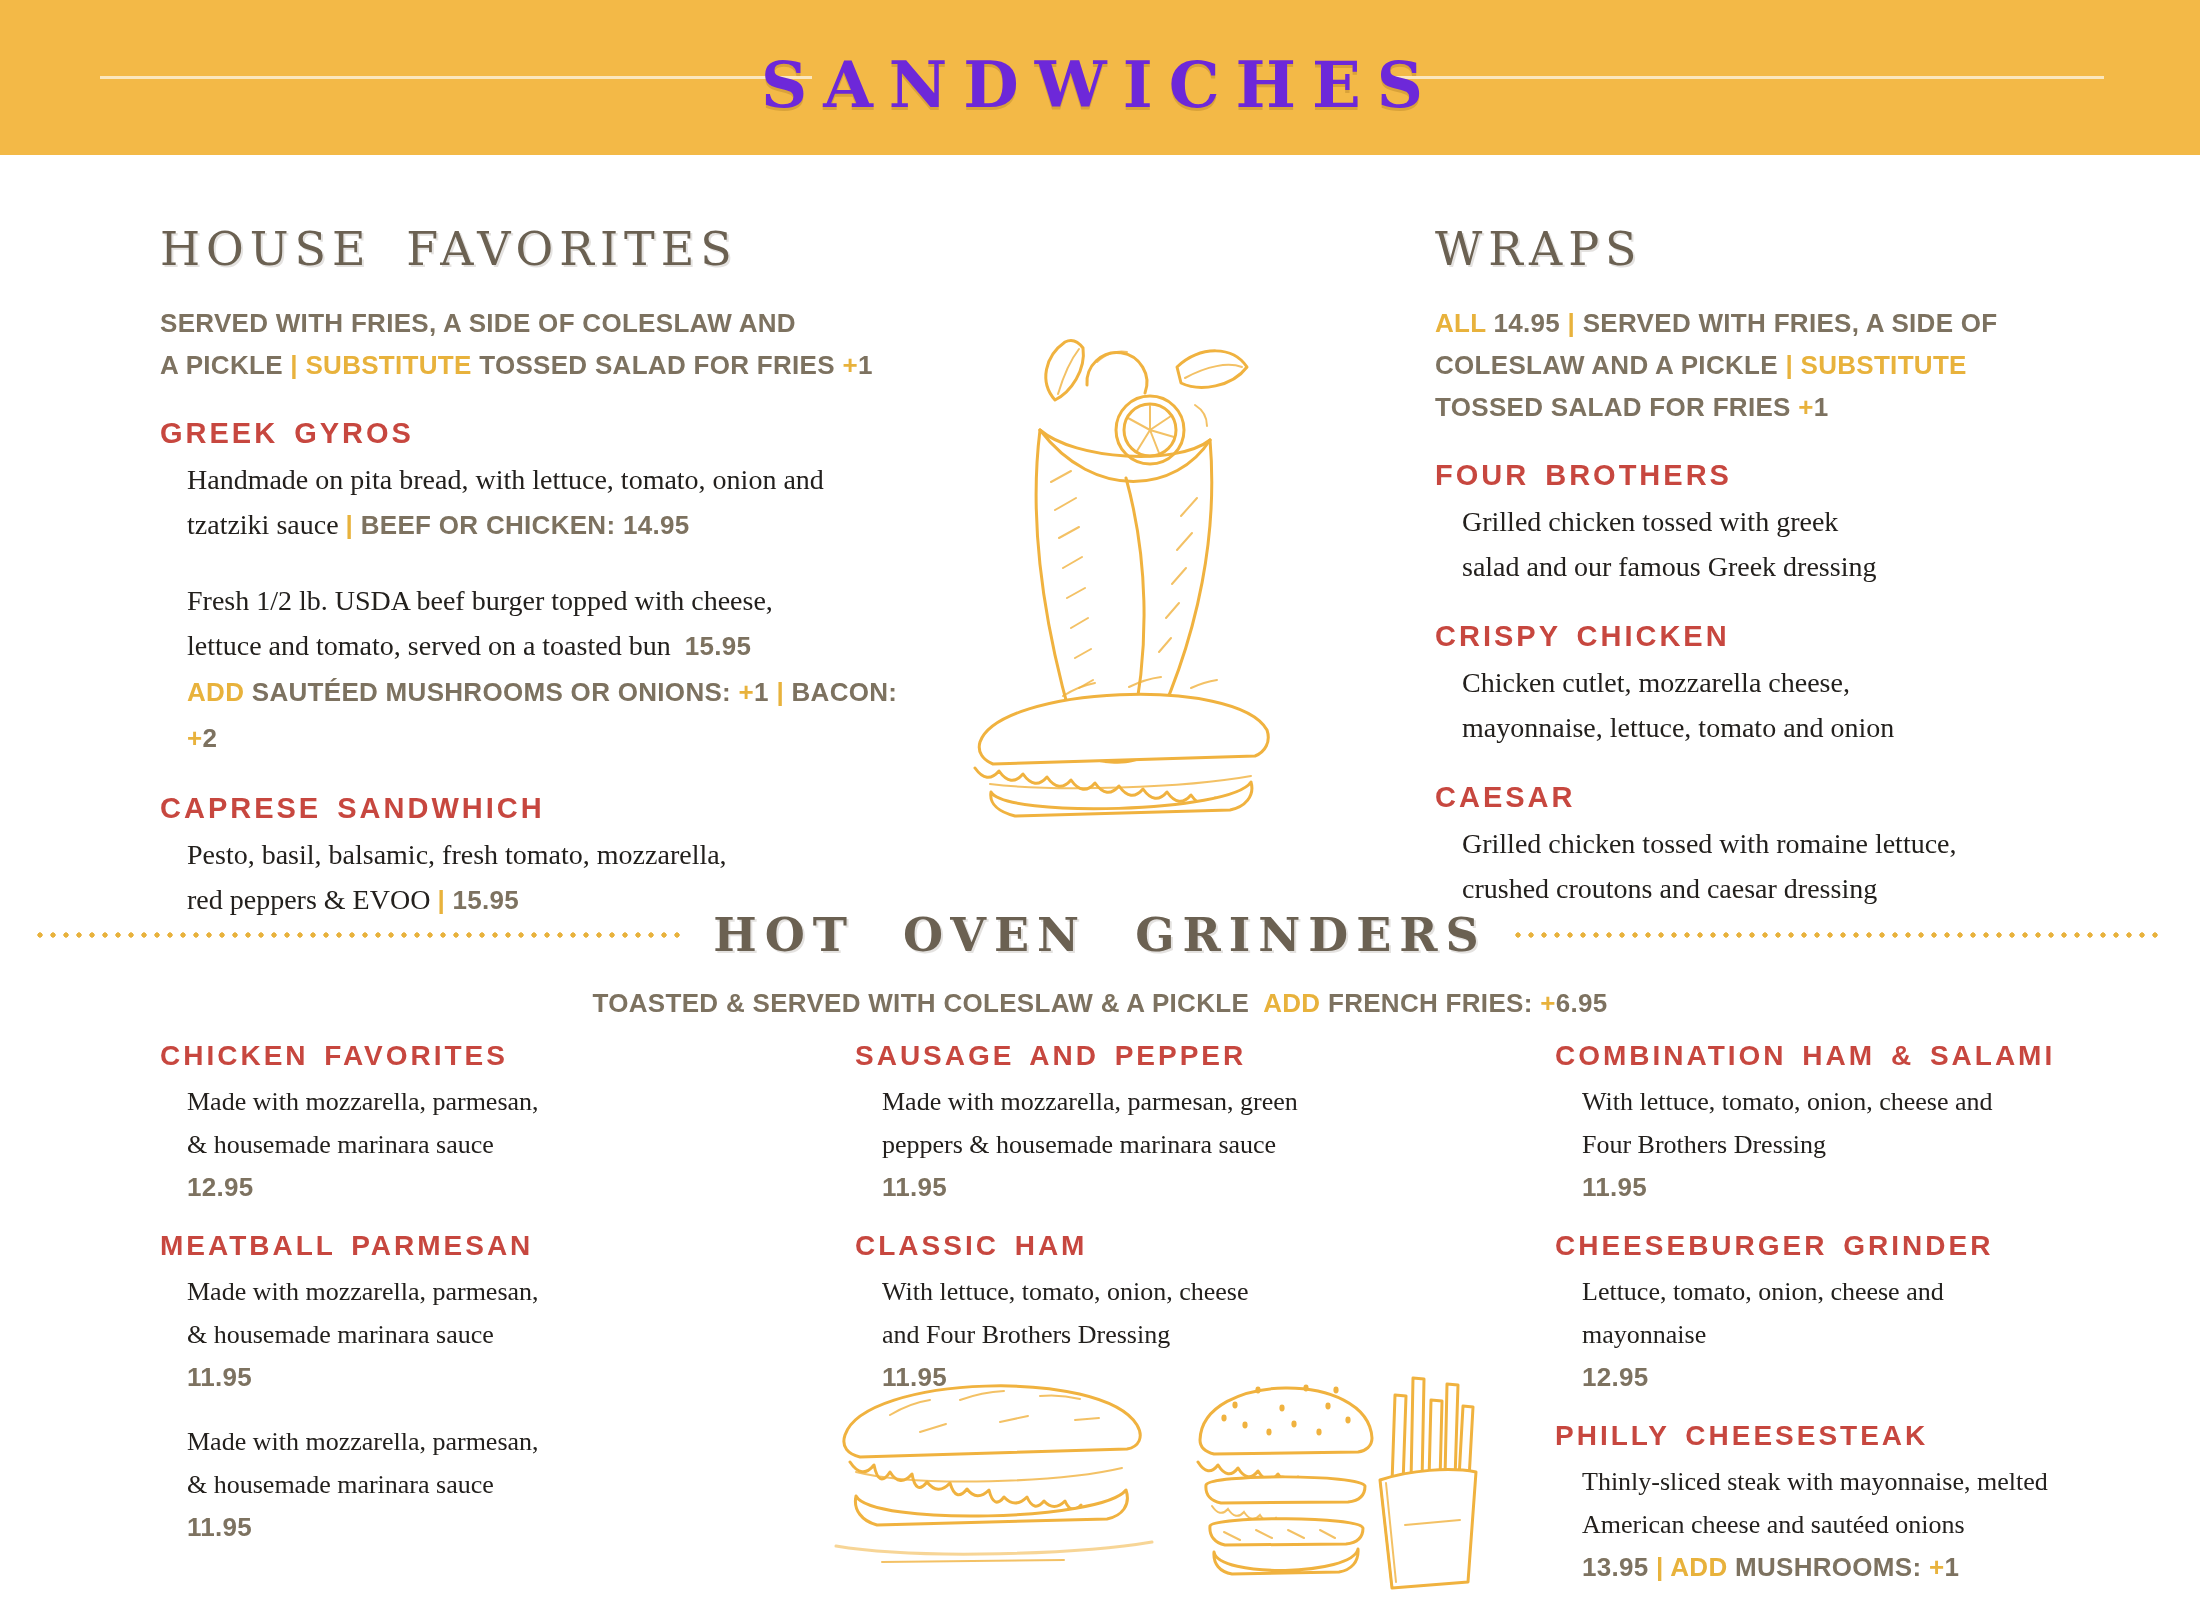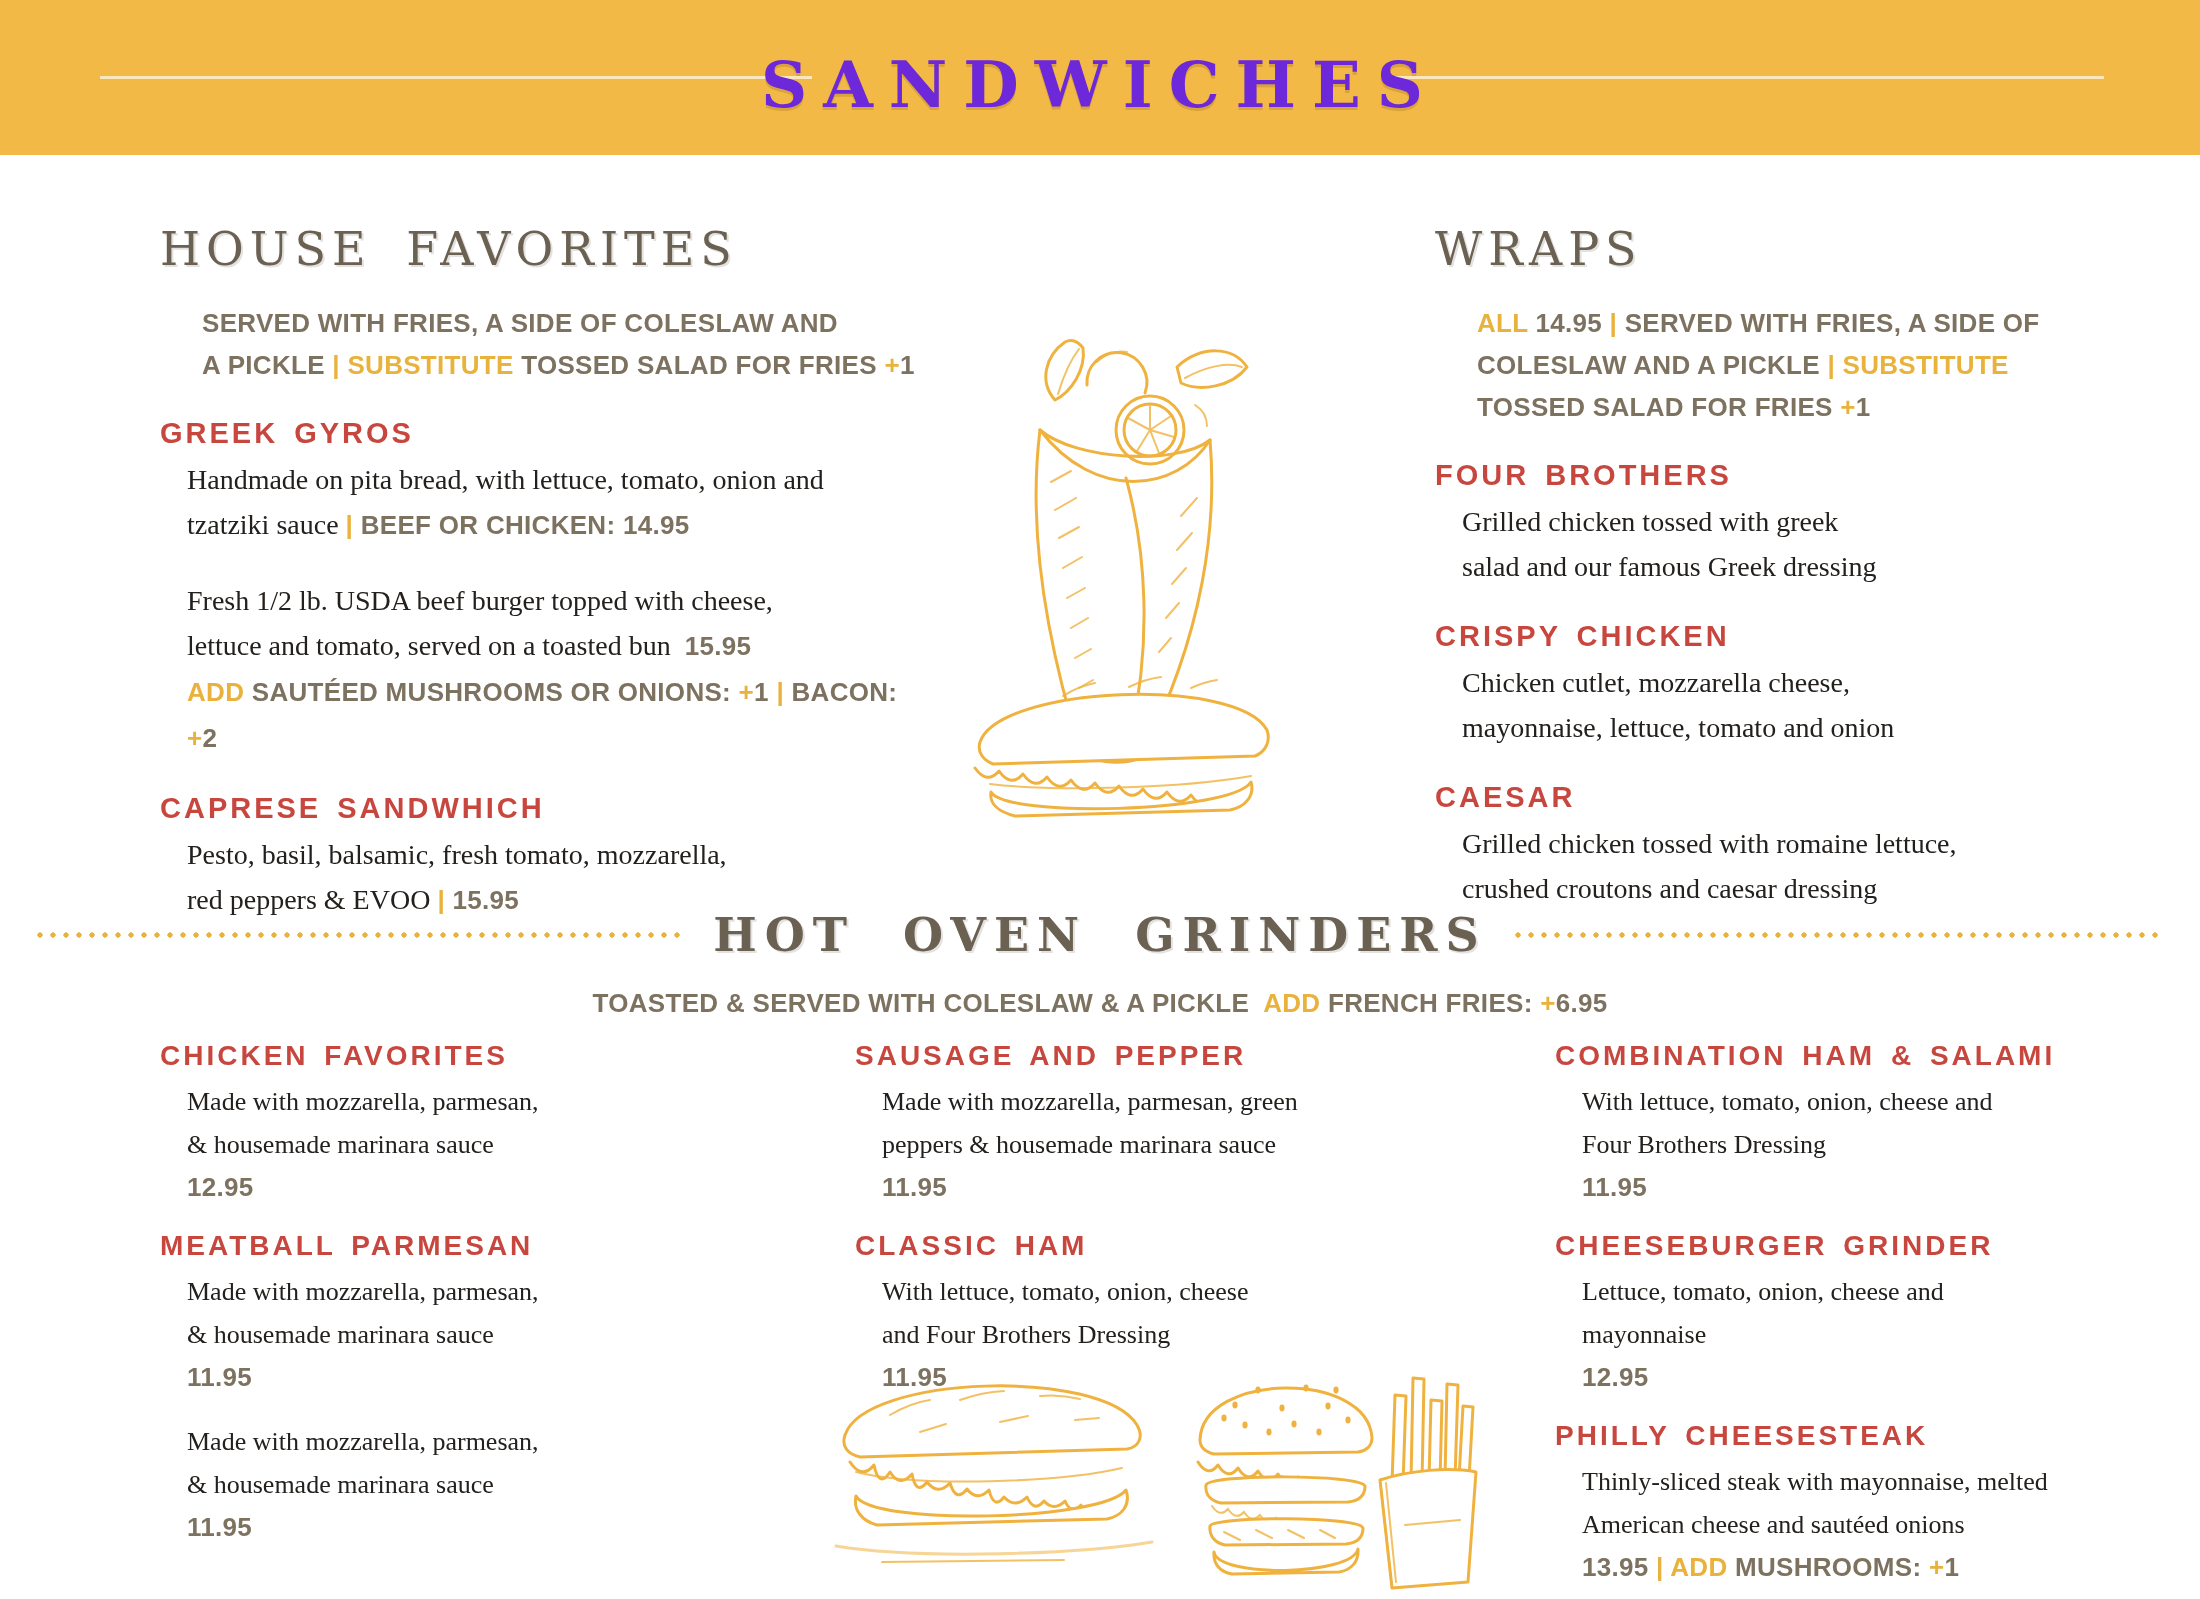--- a/index.html
+++ b/index.html
@@ -20,21 +20,21 @@
     font-family:"DejaVu Serif",serif;font-weight:bold;font-size:64px;letter-spacing:16px;color:#6d28d9;
     text-shadow:0 3px 0 rgba(141,96,20,0.25);margin-top:6px;}
   .banner-rule{position:absolute;top:76px;height:3px;background:rgba(255,255,255,0.65);}
   .banner-rule.left{left:100px;width:712px;}
   .banner-rule.right{left:1392px;width:712px;}
 
   
   .sec-title{font-family:"DejaVu Serif",serif;font-weight:normal;font-size:46px;color:var(--slab);
     letter-spacing:6px;word-spacing:14px;text-shadow:2px 2px 0 rgba(107,97,82,0.18);margin-bottom:26px;}
   .intro{font-size:26px;font-weight:700;letter-spacing:0.3px;}
-  .intro .line{line-height:42px;margin-left:42px;}
+  .intro .line{line-height:42px;}
   .menu-item{margin-top:30px;}
   .item-name{font-size:29px;font-weight:700;color:var(--red);letter-spacing:3px;word-spacing:5px;line-height:34px;margin-bottom:7px;}
   .item-lines .line{line-height:45px;font-size:28px;margin-left:27px;}
   .seg-d{font-family:"Liberation Serif",serif;color:var(--ink);}
   .seg-n{font-family:"Liberation Sans",sans-serif;color:var(--note);font-weight:700;font-size:26px;letter-spacing:0.3px;}
   .seg-y{font-family:"Liberation Sans",sans-serif;color:var(--accent);font-weight:700;font-size:26px;letter-spacing:0.3px;}
 
   
   .col-left{position:absolute;left:160px;top:222px;width:770px;}
   .col-right{position:absolute;left:1435px;top:222px;width:700px;}

